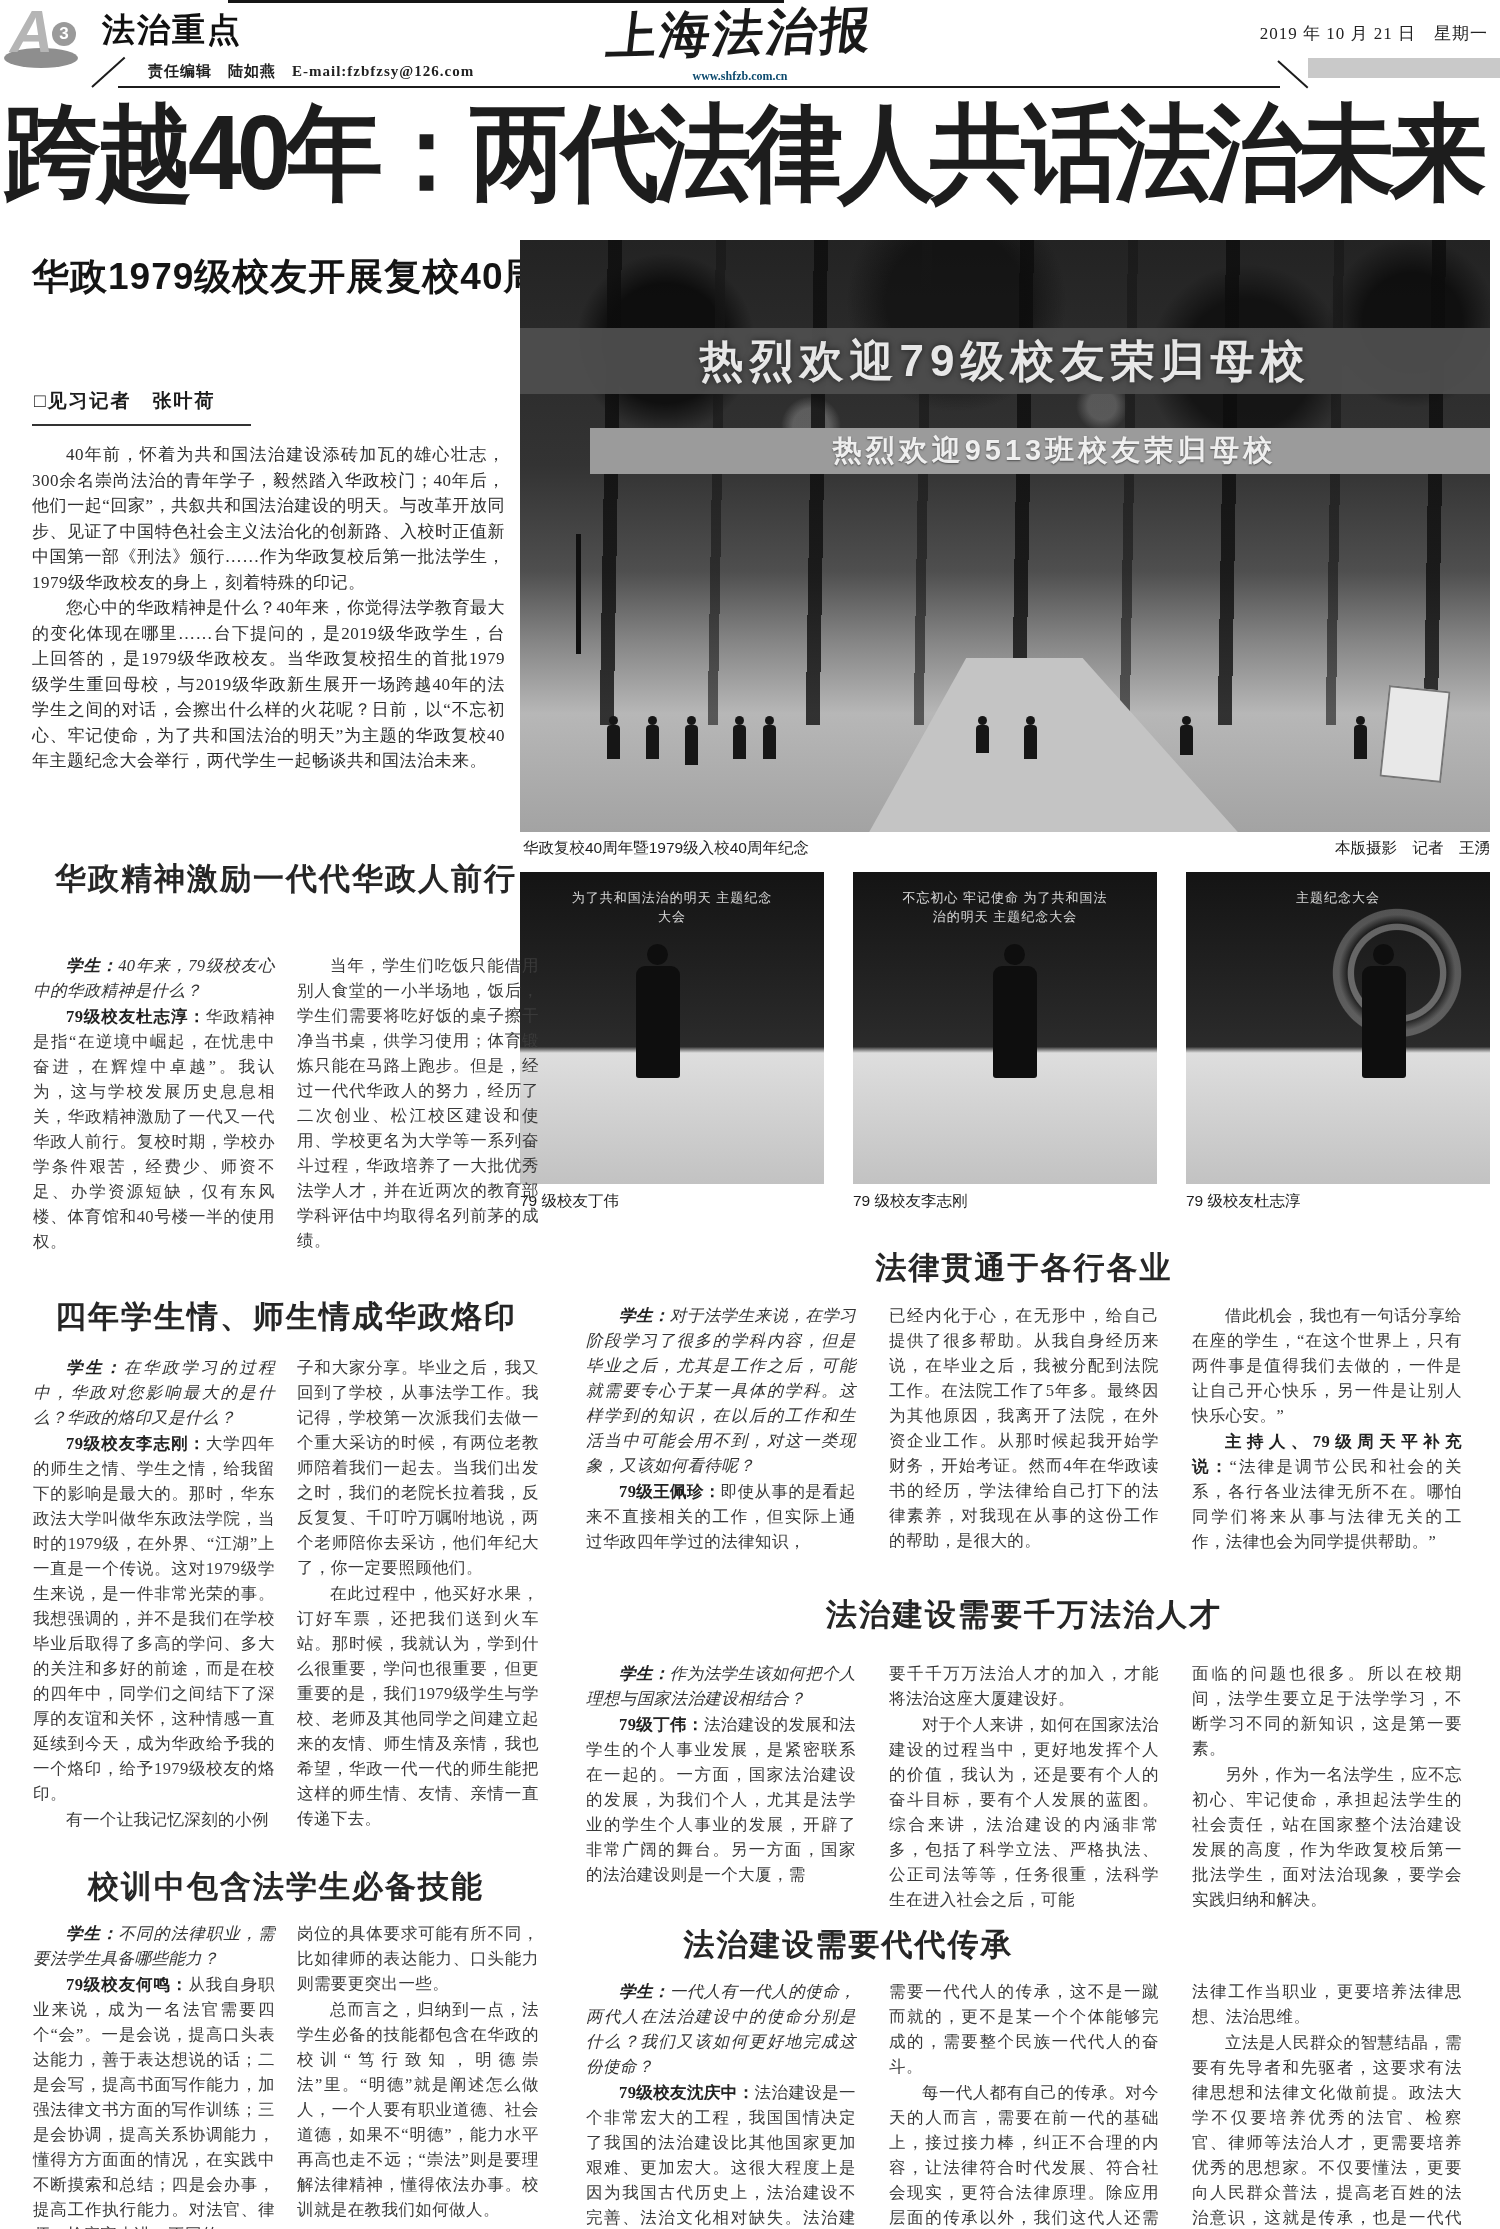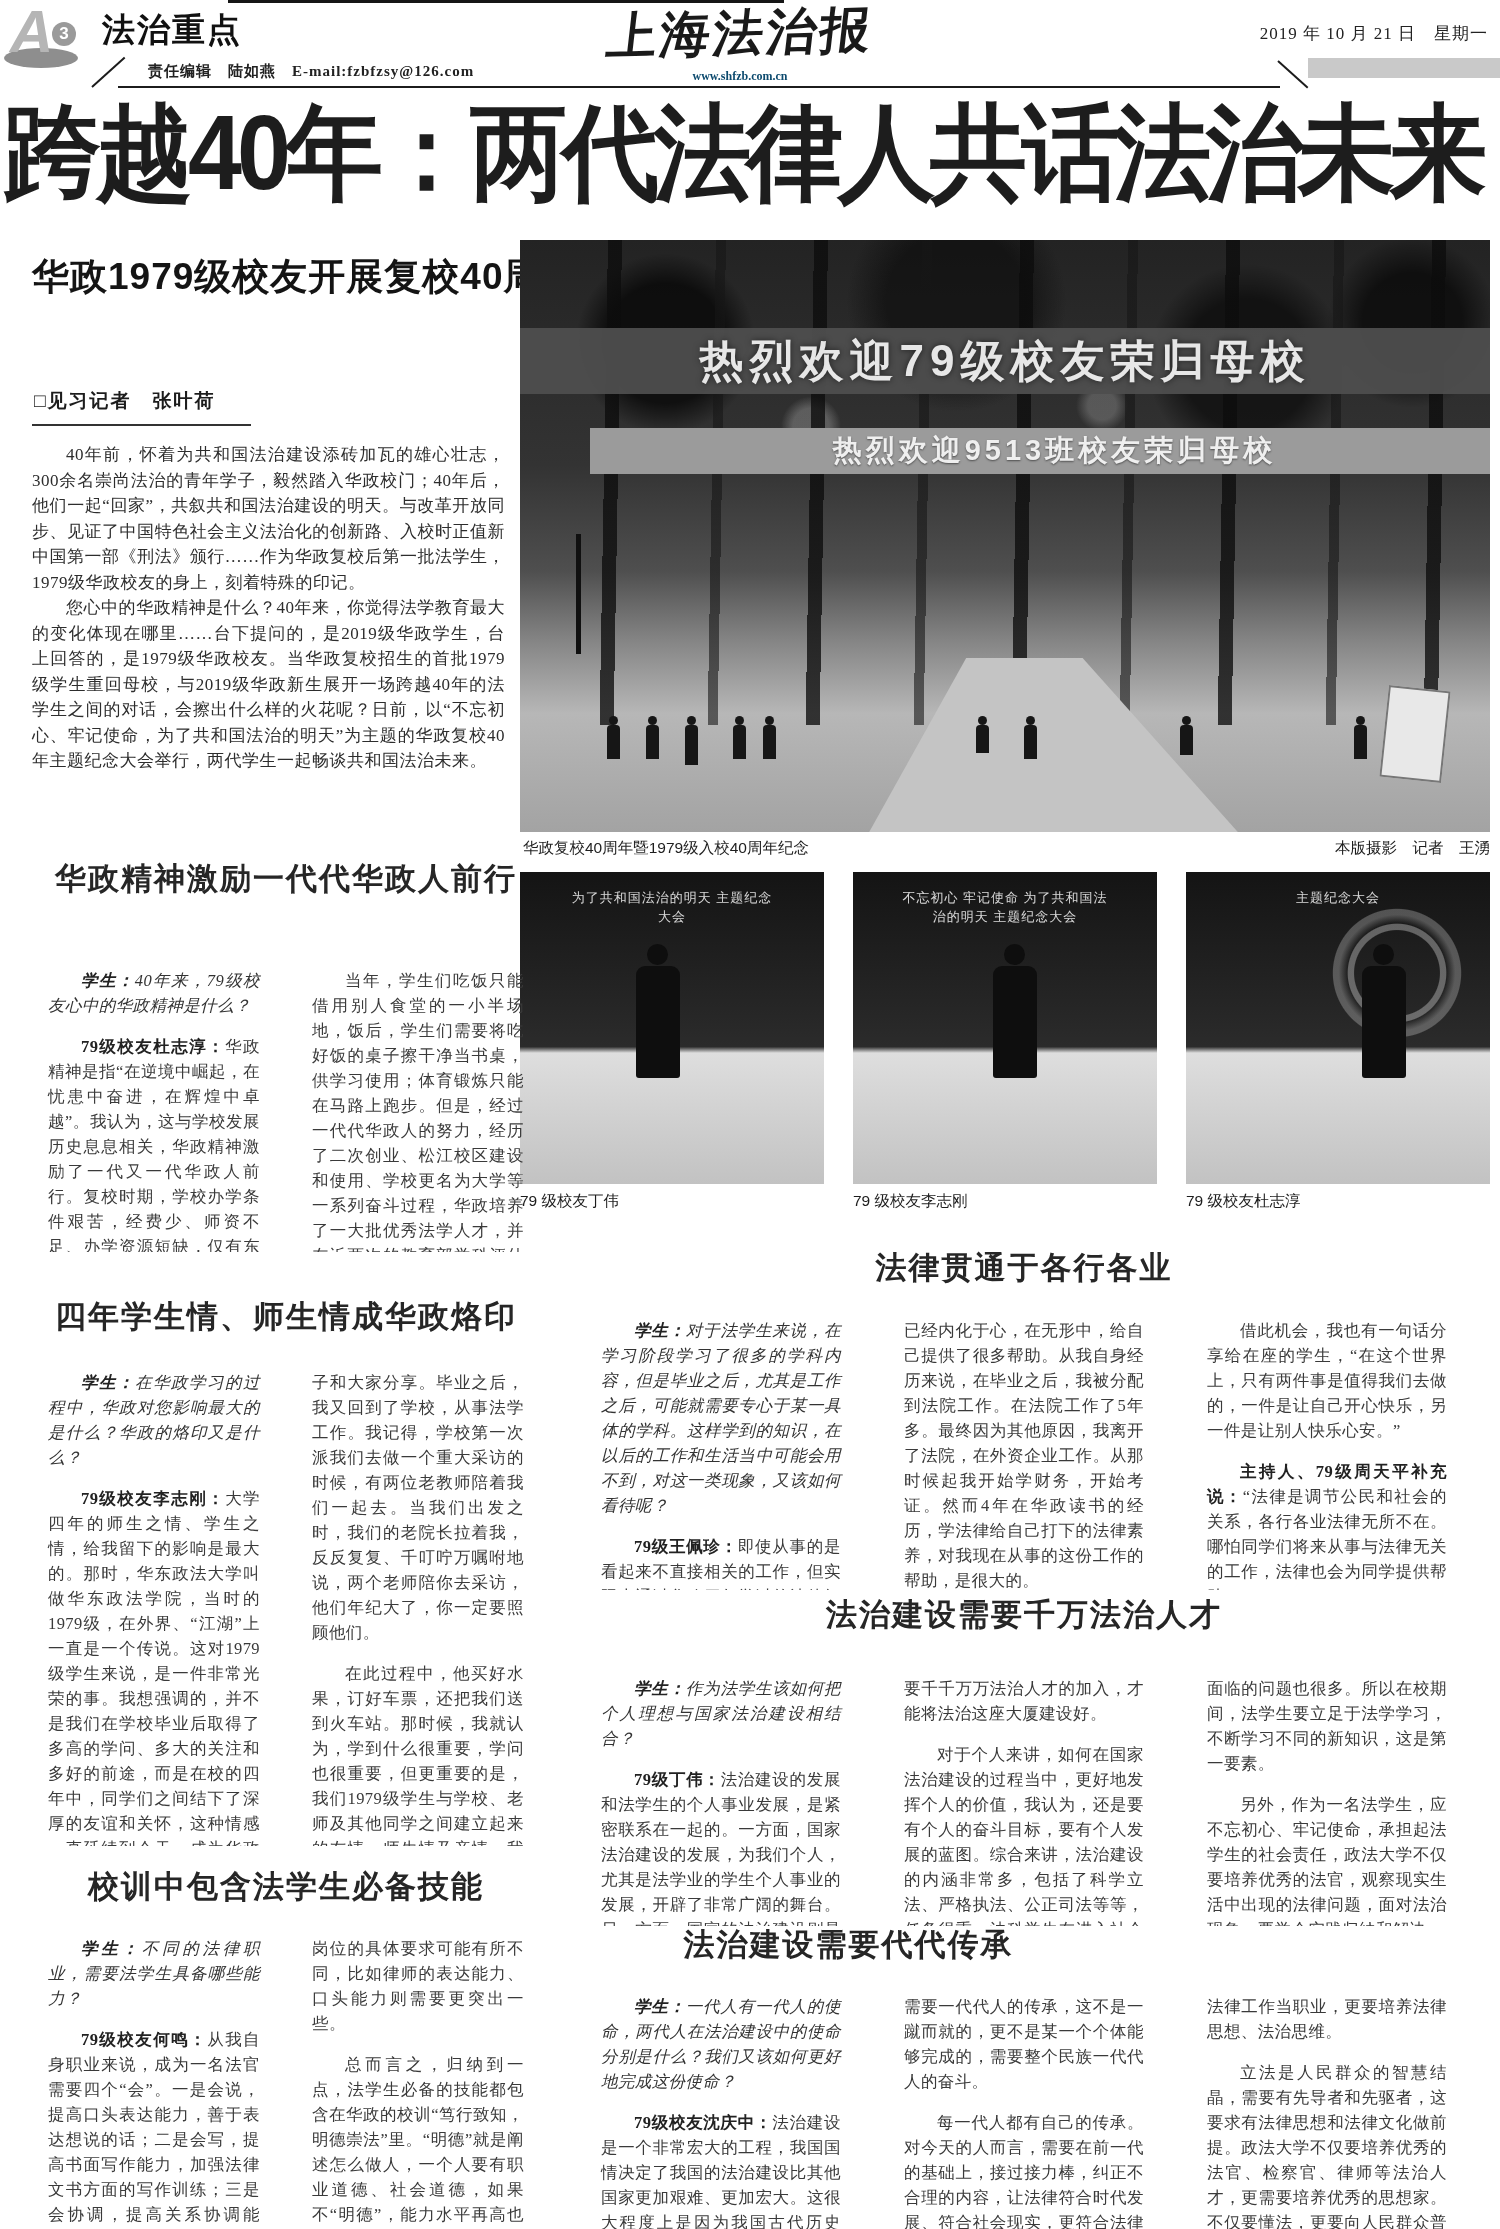--- a/index.html
+++ b/index.html
@@ -91,21 +91,21 @@
   .photo-caption{margin-top:7px;font-family:"Liberation Sans","DejaVu Sans",sans-serif;
       font-size:15.5px;color:#1c1c1c;}
 
   
   .sec-heading{position:absolute;text-align:center;font-family:"Liberation Sans","DejaVu Sans",sans-serif;
       font-size:31px;font-weight:800;color:#262626;letter-spacing:2px;}
   .cols{position:absolute;display:flex;overflow:hidden;}
   .cols .col{flex:1;overflow:hidden;}
   .left-cols{left:32px;width:508px;gap:20px;}
   .mid-cols{left:585px;width:878px;gap:31px;}
-  .blk{margin:16px;font-size:16.5px;line-height:25px;text-align:justify;letter-spacing:.4px;color:#3a3a3a;}
+  .blk{margin:1px;font-size:16.5px;line-height:25px;text-align:justify;letter-spacing:.4px;color:#3a3a3a;}
   .blk .lead{font-weight:700;color:#222;}
   .pq{font-style:italic;text-indent:2em;color:#333;}
   .pq .lead{font-style:italic;}
   .pa{text-indent:2em;}
   .pp{text-indent:2em;}
   .pc{text-indent:0;}
 </style>
 </head>
 <body>
 
@@ -238,21 +238,21 @@
       <div class="col">
         <p class="blk pq"><span class="lead">学生：</span>作为法学生该如何把个人理想与国家法治建设相结合？</p>
         <p class="blk pa"><span class="lead">79级丁伟：</span>法治建设的发展和法学生的个人事业发展，是紧密联系在一起的。一方面，国家法治建设的发展，为我们个人，尤其是法学业的学生个人事业的发展，开辟了非常广阔的舞台。另一方面，国家的法治建设则是一个大厦，需</p>
       </div>
       <div class="col">
         <p class="blk pc">要千千万万法治人才的加入，才能将法治这座大厦建设好。</p>
         <p class="blk pp">对于个人来讲，如何在国家法治建设的过程当中，更好地发挥个人的价值，我认为，还是要有个人的奋斗目标，要有个人发展的蓝图。综合来讲，法治建设的内涵非常多，包括了科学立法、严格执法、公正司法等等，任务很重，法科学生在进入社会之后，可能</p>
       </div>
       <div class="col">
         <p class="blk pc">面临的问题也很多。所以在校期间，法学生要立足于法学学习，不断学习不同的新知识，这是第一要素。</p>
-        <p class="blk pp">另外，作为一名法学生，应不忘初心、牢记使命，承担起法学生的社会责任，政法大学不仅要培养优秀的法官，观察现实生活中出现的法律问题，面对法治现象，要学会实践归纳和解决。</p>
+        <p class="blk pp">另外，作为一名法学生，应不忘初心、牢记使命，承担起法学生的社会责任，站在国家整个法治建设发展的高度，作为华政复校后第一批法学生，面对法治现象，要学会实践归纳和解决。</p>
       </div>
     </div>
 
   <h2 class="abs sec-heading" style="left:585px;width:527px;top:1924px;margin:0">法治建设需要代代传承</h2>
   <div class="abs cols mid-cols" style="top:1978px;height:251px">
       <div class="col">
         <p class="blk pq"><span class="lead">学生：</span>一代人有一代人的使命，两代人在法治建设中的使命分别是什么？我们又该如何更好地完成这份使命？</p>
         <p class="blk pa"><span class="lead">79级校友沈庆中：</span>法治建设是一个非常宏大的工程，我国国情决定了我国的法治建设比其他国家更加艰难、更加宏大。这很大程度上是因为我国古代历史上，法治建设不完善、法治文化相对缺失。法治建设</p>
       </div>
       <div class="col">

